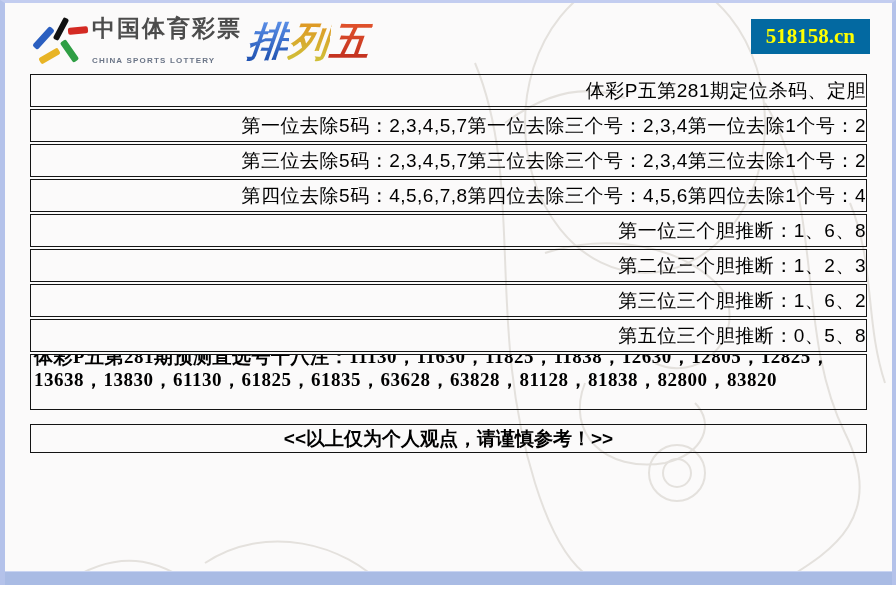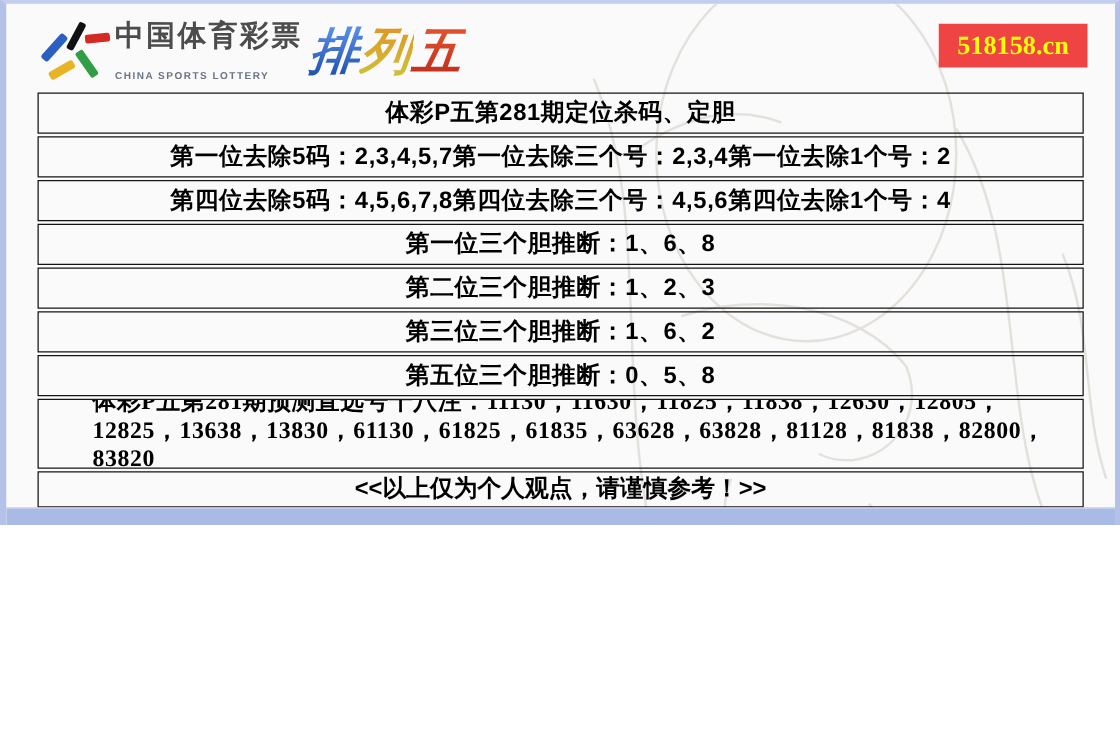--- a/index.html
+++ b/index.html
@@ -1,18 +1,18 @@
 <!DOCTYPE html>
 <html><head>
 <meta charset="utf-8">
 <style>
   html,body{margin:0;padding:0;background:#ffffff;}
   .page{
     position:relative;
-    width:896px;height:420px;
+    width:896px;height:585px;
     box-sizing:border-box;
     background:#fbfafa;
     border-top:3px solid #c3cdf0;
     border-left:5px solid #b4c2ea;
     border-right:4px solid #b4c2ea;
     overflow:hidden;
     font-family:"Liberation Sans",sans-serif;
   }
   
   .watermark{position:absolute;left:0;top:0;width:896px;height:595px;pointer-events:none;}
@@ -30,21 +30,21 @@
   .bar-yellow{width:7px;height:22px;background:#e8b425;left:16px;top:30px;transform:rotate(60deg);}
   .logo-text{margin-left:4px;line-height:1;}
   .logo-cn{font-size:23px;color:#4c4c4c;letter-spacing:2px;font-weight:bold;}
   .logo-en{font-size:8px;color:#6b7587;letter-spacing:1.2px;font-weight:bold;margin-top:17px;}
   .logo-game{margin-left:6px;font-size:40px;font-weight:bold;font-style:italic;letter-spacing:1px;transform:skewX(-6deg);line-height:1;}
   .logo-game .g1{background:linear-gradient(180deg,#5e92ea,#1d4fae);-webkit-background-clip:text;background-clip:text;color:transparent;}
   .logo-game .g2{background:linear-gradient(180deg,#e09422,#cfc23a);-webkit-background-clip:text;background-clip:text;color:transparent;}
   .logo-game .g3{background:linear-gradient(180deg,#e4562d,#bf2c1d);-webkit-background-clip:text;background-clip:text;color:transparent;}
   .site-badge{
     position:absolute;right:22px;top:4px;
-    background:#ef4444;color:#ffff00;
+    background:#0369a1;color:#ffff00;
     font-weight:bold;font-size:21px;
     padding:5px 15px;
     font-family:"Liberation Serif",serif;
   }
   
   .title{
     margin:6px 0 0 0;
     text-align:center;
     font-family:"Liberation Serif","DejaVu Serif",serif;
     font-weight:bold;
@@ -52,36 +52,35 @@
     color:#931310;
     letter-spacing:1px;
   }
   
   .board{position:relative;margin:9px 25px 0 25px;}
   .row{
     box-sizing:border-box;
     border:1px solid #141414;
     height:33px;
     margin-bottom:2px;
-    text-align:center;
+    text-align:right;
     font-size:19px;
-    font-weight:bold;
+    font-weight:normal;
     color:#000;
     line-height:31px;
     background:transparent;
     letter-spacing:0.5px;
   }
   .row-paragraph{
     box-sizing:border-box;
     border:1px solid #141414;
     height:56px;
-    margin-bottom:2px;
+    margin-bottom:14px;
     overflow:hidden;
     background:transparent;
-    padding-left:40px;
   }
   .row-paragraph p{
     margin:-10px 0 0 0;
     padding:0 3px;
     text-align:left;
     font-size:19px;
     font-weight:bold;
     line-height:23px;
     color:#000;
     font-family:"Liberation Serif","DejaVu Serif",serif;
@@ -141,20 +140,21 @@
       <div class="logo-game"><span class="g1">排</span><span class="g2">列</span><span class="g3">五</span></div>
     </div>
     <div class="site-badge">518158.cn</div>
   </div>
 
 
   <div class="board">
     <div class="row">体彩P五第281期定位杀码、定胆</div>
 
     <div class="row">第一位去除5码：2,3,4,5,7第一位去除三个号：2,3,4第一位去除1个号：2</div>
+    <div class="row">第三位去除5码：2,3,4,5,7第三位去除三个号：2,3,4第三位去除1个号：2</div>
     <div class="row">第四位去除5码：4,5,6,7,8第四位去除三个号：4,5,6第四位去除1个号：4</div>
 
     <div class="row">第一位三个胆推断：1、6、8</div>
     <div class="row">第二位三个胆推断：1、2、3</div>
     <div class="row">第三位三个胆推断：1、6、2</div>
     <div class="row">第五位三个胆推断：0、5、8</div>
 
     <div class="row-paragraph">
       <p>体彩P五第281期预测直选号十八注：11130，11630，11825，11838，12630，12805，12825，13638，13830，61130，61825，61835，63628，63828，81128，81838，82800，83820</p>
     </div>

